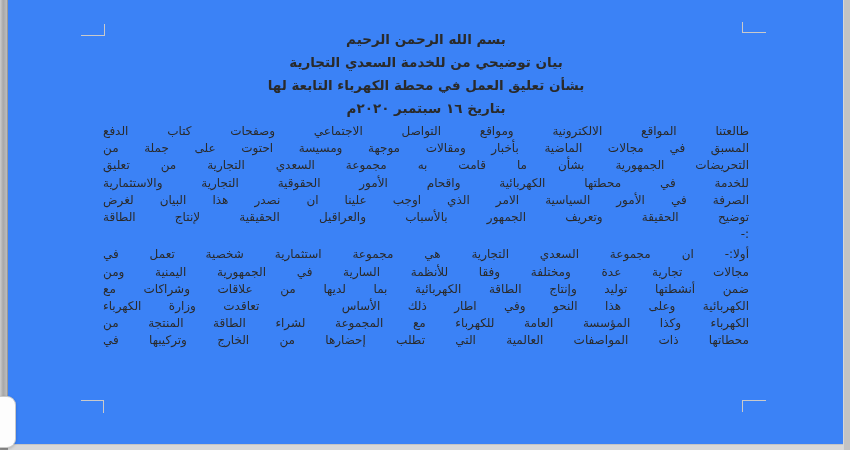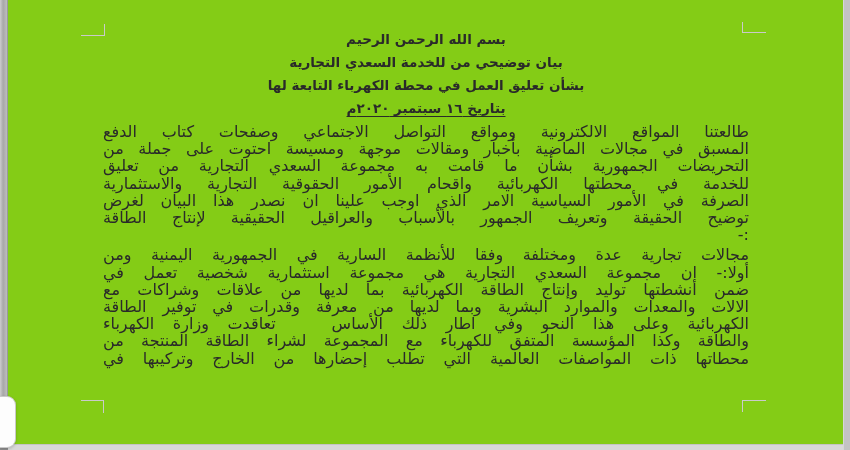--- a/index.html
+++ b/index.html
@@ -20,21 +20,21 @@
   }
   .right-scrollbar{
     position:absolute;right:0;top:0;width:7px;height:450px;
     background:#c3c3c3;border-left:1px solid #d6d6d6;box-sizing:border-box;
   }
   .bottom-scrollbar{
     position:absolute;left:8px;right:7px;bottom:0;height:6px;
     background:#d8d8d8;border-top:1px solid #c4c4c4;box-sizing:border-box;
   }
   .page{
-    position:absolute;left:8px;right:7px;top:0;bottom:6px;background:#84cc16;
+    position:absolute;left:8px;right:7px;top:0;bottom:6px;background:#3b82f6;
   }
   .side-handle{
     position:absolute;left:0;top:396px;width:15px;height:50px;
     background:#fdfdfd;border:1px solid #c9c9c9;border-left:none;
     border-radius:0 9px 9px 0;box-shadow:0 1px 3px rgba(0,0,0,.18);
   }
   
   .mark{position:absolute;box-sizing:border-box;}
   .mark.tl{left:81px;top:24px;width:24px;height:12px;border-right:1px solid #cacaca;border-bottom:1px solid #cacaca;}
   .mark.tr{left:742px;top:22px;width:24px;height:11px;border-left:1px solid #cacaca;border-bottom:1px solid #cacaca;}
@@ -42,24 +42,24 @@
   .mark.br{left:742px;top:400px;width:24px;height:12px;border-left:1px solid #cacaca;border-top:1px solid #cacaca;}
   
   .content{
     position:absolute;left:95px;top:28px;width:646px;
     direction:rtl;color:#2a2a2a;
   }
   .title-line{
     text-align:center;font-weight:bold;font-size:13.5px;line-height:23px;
     white-space:nowrap;
   }
-  .title-line.u{text-decoration:underline;text-underline-offset:3px;}
+  .title-line.u{text-underline-offset:3px;}
   .para{margin-top:3px;}
   .body-line{
-    font-size:16px;line-height:17.2px;
+    font-size:12px;line-height:17.2px;
     text-align:justify;text-align-last:justify;
   }
 </style>
 </head>
 <body>
 
 <div class="page">
   <div class="content">
     <div>
         <div class="title-line">بسم الله الرحمن الرحيم</div>
@@ -70,26 +70,25 @@
     <div class="para">
         <div class="body-line">طالعتنا المواقع الالكترونية ومواقع التواصل الاجتماعي وصفحات كتاب الدفع</div>
         <div class="body-line">المسبق في مجالات الماضية بأخبار ومقالات موجهة ومسيسة احتوت على جملة من</div>
         <div class="body-line">التحريضات الجمهورية بشأن ما قامت به مجموعة السعدي التجارية من تعليق</div>
         <div class="body-line">للخدمة في محطتها الكهربائية واقحام الأمور الحقوقية التجارية والاستثمارية</div>
         <div class="body-line">الصرفة في الأمور السياسية الامر الذي اوجب علينا ان نصدر هذا البيان لغرض</div>
         <div class="body-line">توضيح الحقيقة وتعريف الجمهور بالأسباب والعراقيل الحقيقية لإنتاج الطاقة</div>
         <div class="body-line">:-</div>
       </div>
     <div class="para">
+        <div class="body-line">أولا:- ان مجموعة السعدي التجارية هي مجموعة استثمارية شخصية تعمل في</div>
         <div class="body-line">مجالات تجارية عدة ومختلفة وفقا للأنظمة السارية في الجمهورية اليمنية ومن</div>
-        <div class="body-line">أولا:- ان مجموعة السعدي التجارية هي مجموعة استثمارية شخصية تعمل في</div>
         <div class="body-line">ضمن أنشطتها توليد وإنتاج الطاقة الكهربائية بما لديها من علاقات وشراكات مع</div>
-        <div class="body-line">الالات والمعدات والموارد البشرية وبما لديها من معرفة وقدرات في توفير الطاقة</div>
         <div class="body-line">الكهربائية وعلى هذا النحو وفي اطار ذلك الأساس&nbsp;&nbsp; تعاقدت وزارة الكهرباء</div>
-        <div class="body-line">والطاقة وكذا المؤسسة المتفق للكهرباء مع المجموعة لشراء الطاقة المنتجة من</div>
+        <div class="body-line">الكهرباء وكذا المؤسسة العامة للكهرباء مع المجموعة لشراء الطاقة المنتجة من</div>
         <div class="body-line">محطاتها ذات المواصفات العالمية التي تطلب إحضارها من الخارج وتركيبها في</div>
       </div>
   </div>
 </div>
 
 <div class="mark tl"></div>
 <div class="mark tr"></div>
 <div class="mark bl"></div>
 <div class="mark br"></div>
 

